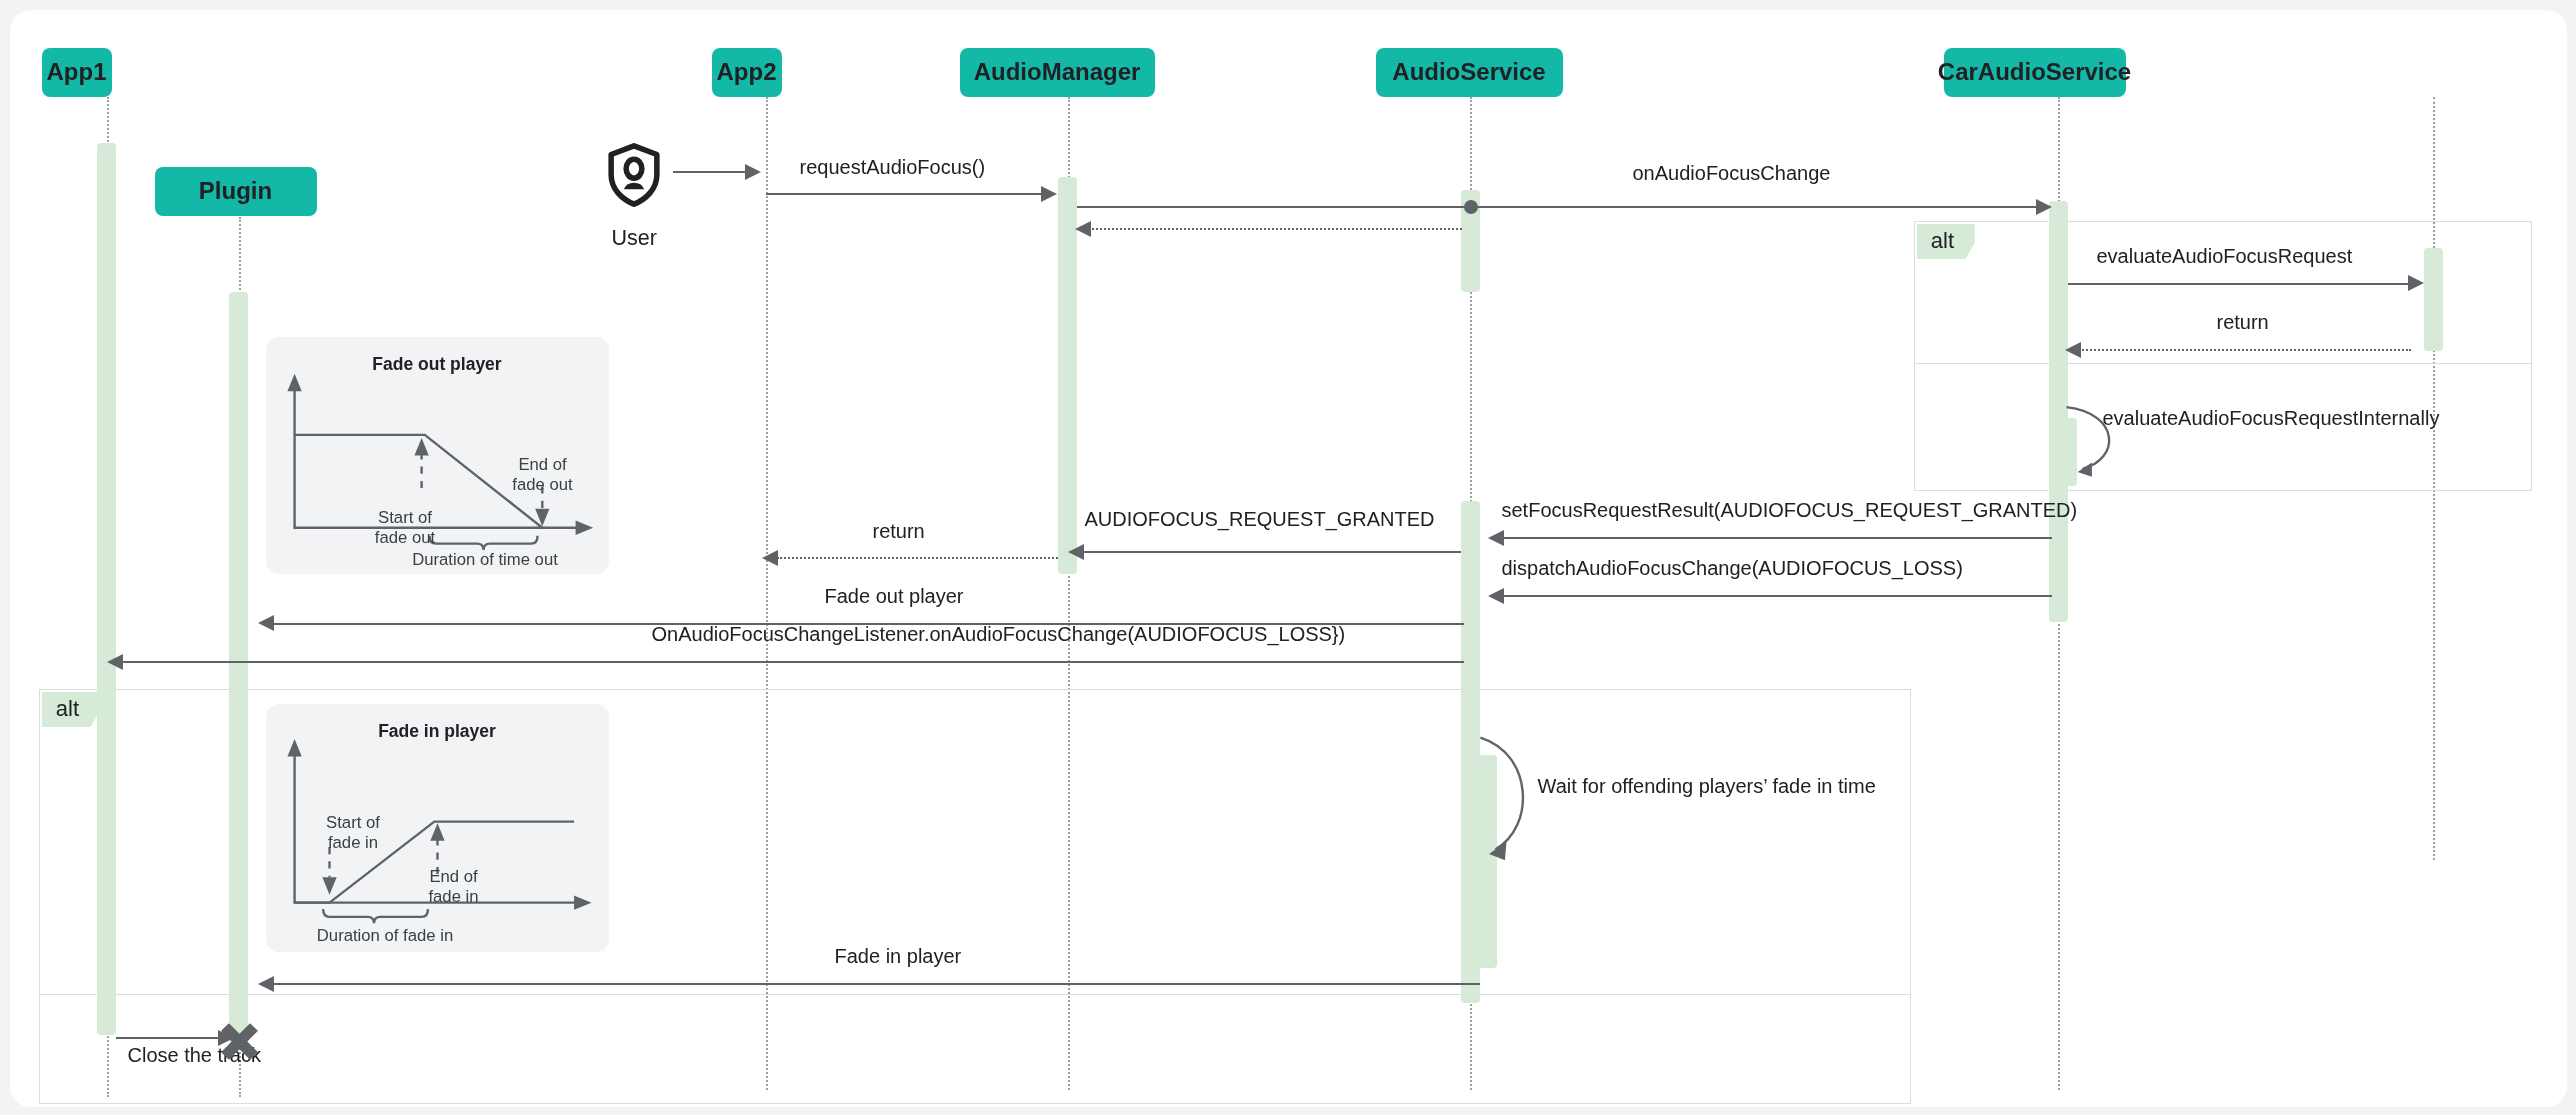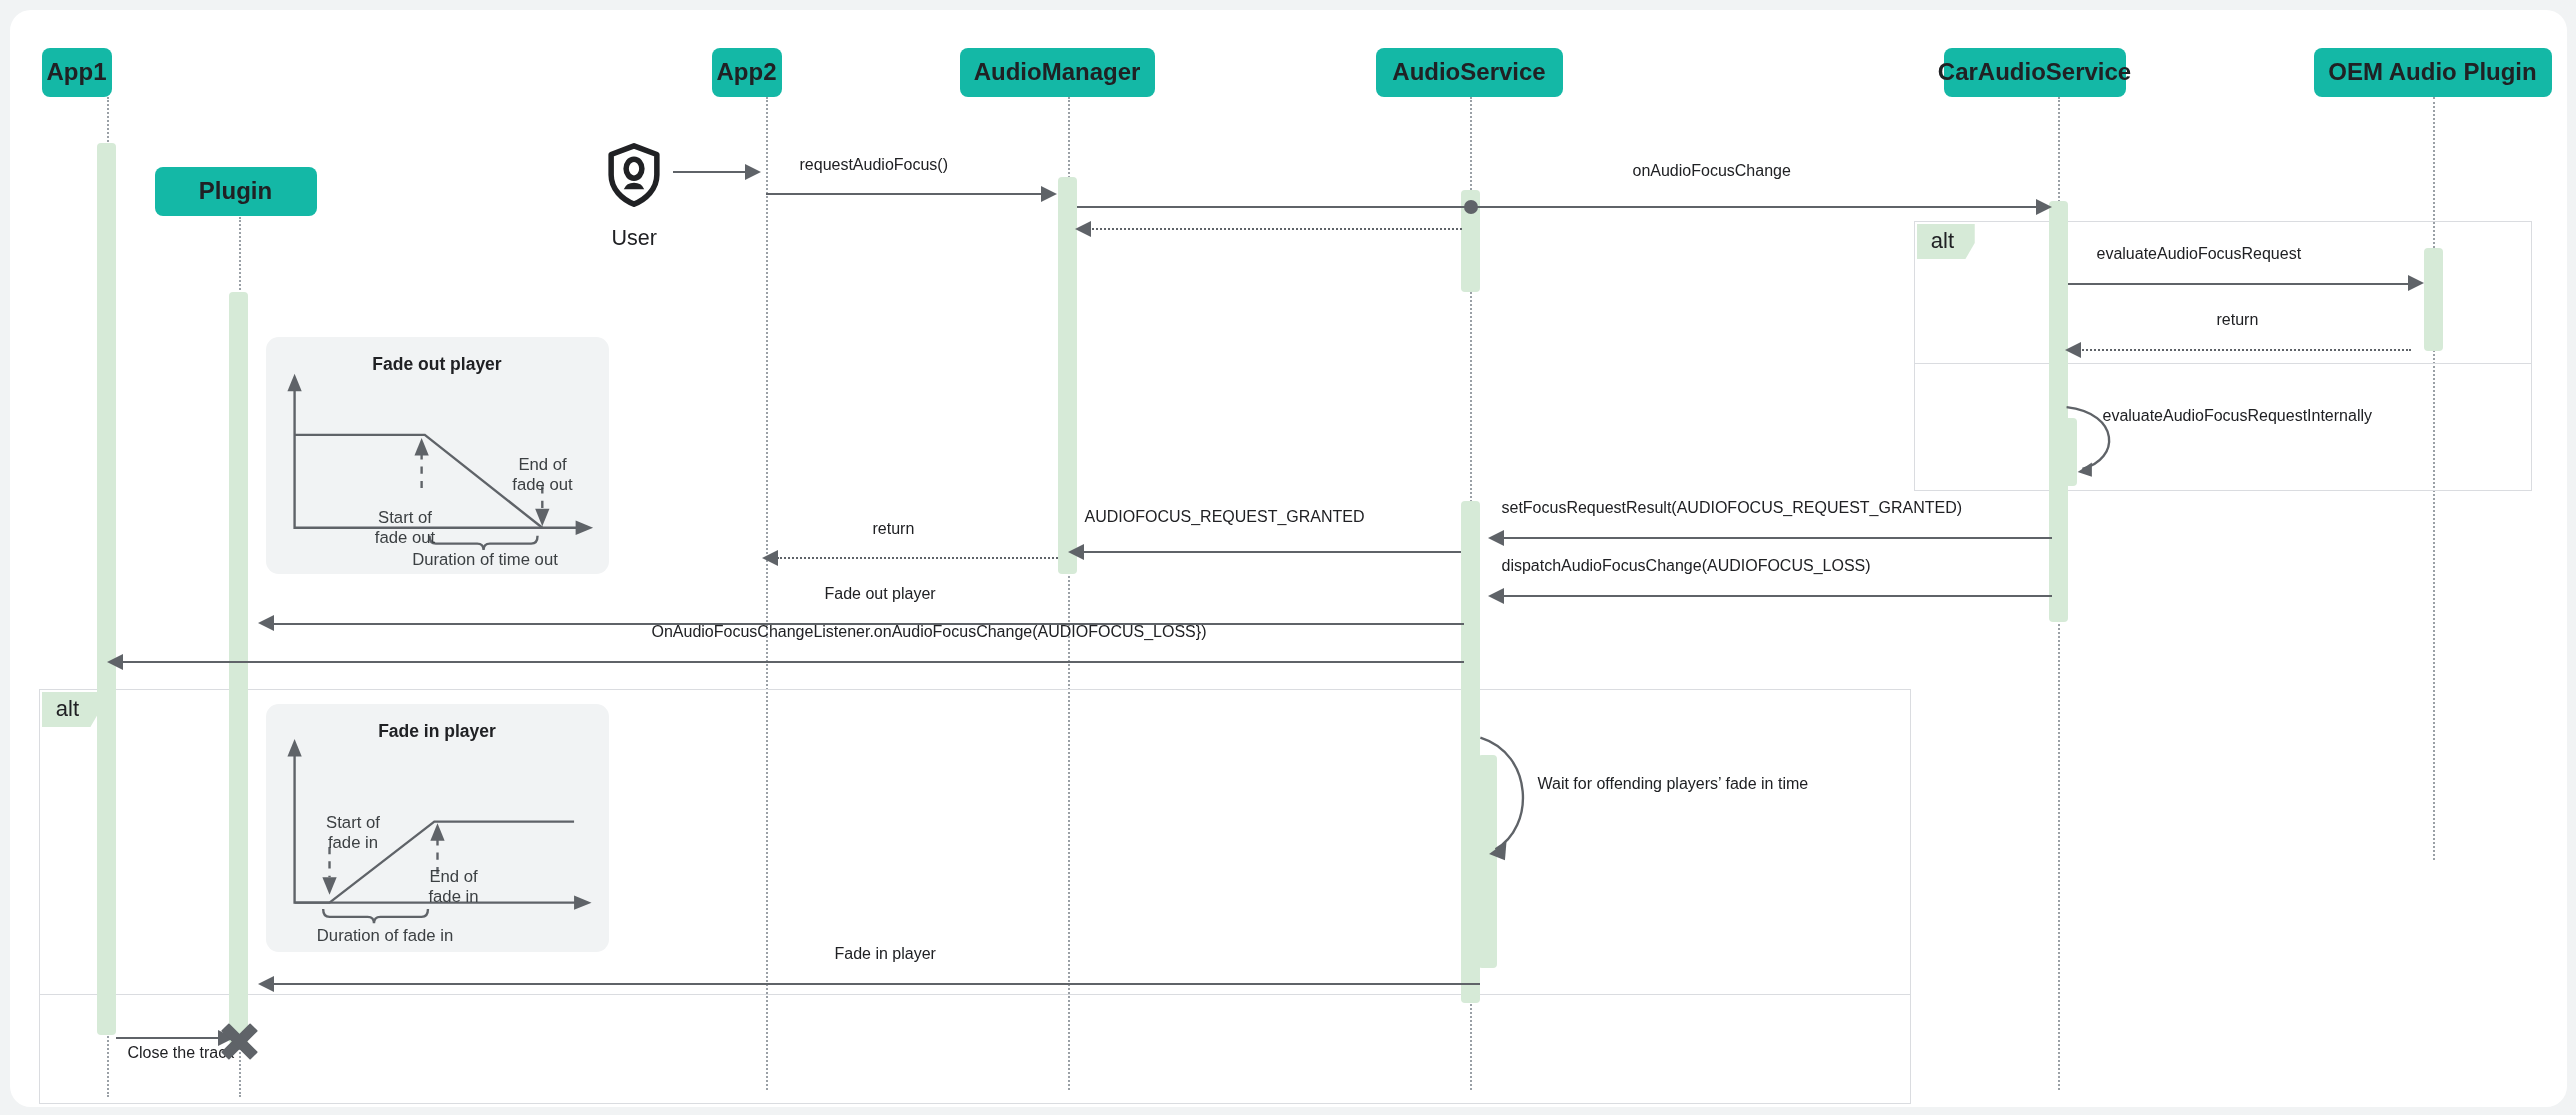--- a/index.html
+++ b/index.html
@@ -7,21 +7,21 @@
   #canvas{position:relative;width:2576px;height:1116px;background:#f1f3f4;overflow:hidden;}
   #sheet{position:absolute;left:9.5px;top:9.5px;width:2557px;height:1097px;background:#ffffff;border-radius:20.7px;}
   .participant{position:absolute;background:#14b8a6;border-radius:8px;height:49px;display:flex;align-items:center;justify-content:center;color:#202124;font-weight:bold;font-size:24px;white-space:nowrap;padding:0 14.3px;box-sizing:border-box;}
   .lifeline{position:absolute;width:0;border-left:2.4px dotted #9aa0a6;}
   .activation{position:absolute;width:19px;background:#d6ead7;border-radius:4px;}
   .msgline{position:absolute;height:0;border-top:2.4px solid #5f6368;}
   .msgline.dotted{border-top:2.4px dotted #5f6368;}
   .arrowL,.arrowR{position:absolute;width:0;height:0;}
   .arrowR{border-top:8px solid transparent;border-bottom:8px solid transparent;border-left:16px solid #5f6368;}
   .arrowL{border-top:8px solid transparent;border-bottom:8px solid transparent;border-right:16px solid #5f6368;}
-  .msglabel{position:absolute;font-size:16px;color:#202124;white-space:nowrap;line-height:1.25;}
+  .msglabel{position:absolute;font-size:20px;color:#202124;white-space:nowrap;line-height:1.25;}
   .origindot{position:absolute;width:14.3px;height:14.3px;border-radius:50%;background:#5f6368;}
   .fragment{position:absolute;border:1.6px solid #dadce0;box-sizing:border-box;}
   .fragment .divider{position:absolute;left:0;right:0;border-top:1.6px solid #dadce0;}
   .altlabel{position:absolute;background:#d6ead7;color:#202124;font-size:22px;padding:4.8px 20.7px 4.8px 14.3px;
             clip-path:polygon(0 0,100% 0,100% 55%,84% 100%,0 100%);}
   .note{position:absolute;background:#f1f3f4;border-radius:12.7px;}
   .notetitle{position:absolute;font-weight:bold;font-size:17.5px;color:#202124;text-align:center;width:100%;}
   .notetxt{position:absolute;font-size:16.7px;color:#3c4043;text-align:center;line-height:1.22;}
   .usericon{position:absolute;}
   .userlabel{position:absolute;font-size:21.5px;color:#202124;}
@@ -48,23 +48,20 @@
   </div>
   <div class="participant" style="left:950px;top:38px;width:195px;">
     <span>AudioManager</span>
   </div>
   <div class="participant" style="left:1366px;top:38px;width:187px;">
     <span>AudioService</span>
   </div>
   <div class="participant" style="left:1934px;top:38px;width:182px;">
     <span>CarAudioService</span>
   </div>
-  <div class="participant" style="left:2304px;top:38px;width:238px;">
-    <span>OEM Audio Plugin</span>
-  </div>
 
   <div class="lifeline" style="left:97px;top:87px;height:1000px;"></div>
   <div class="lifeline" style="left:229px;top:207px;height:880px;"></div>
   <div class="lifeline" style="left:756px;top:87px;height:993px;"></div>
   <div class="lifeline" style="left:1058px;top:87px;height:993px;"></div>
   <div class="lifeline" style="left:1460px;top:87px;height:993px;"></div>
   <div class="lifeline" style="left:2048px;top:87px;height:993px;"></div>
   <div class="lifeline" style="left:2423px;top:87px;height:763px;"></div>
 
   <div class="fragment" style="left:1904px;top:211px;width:618px;height:270px;">

